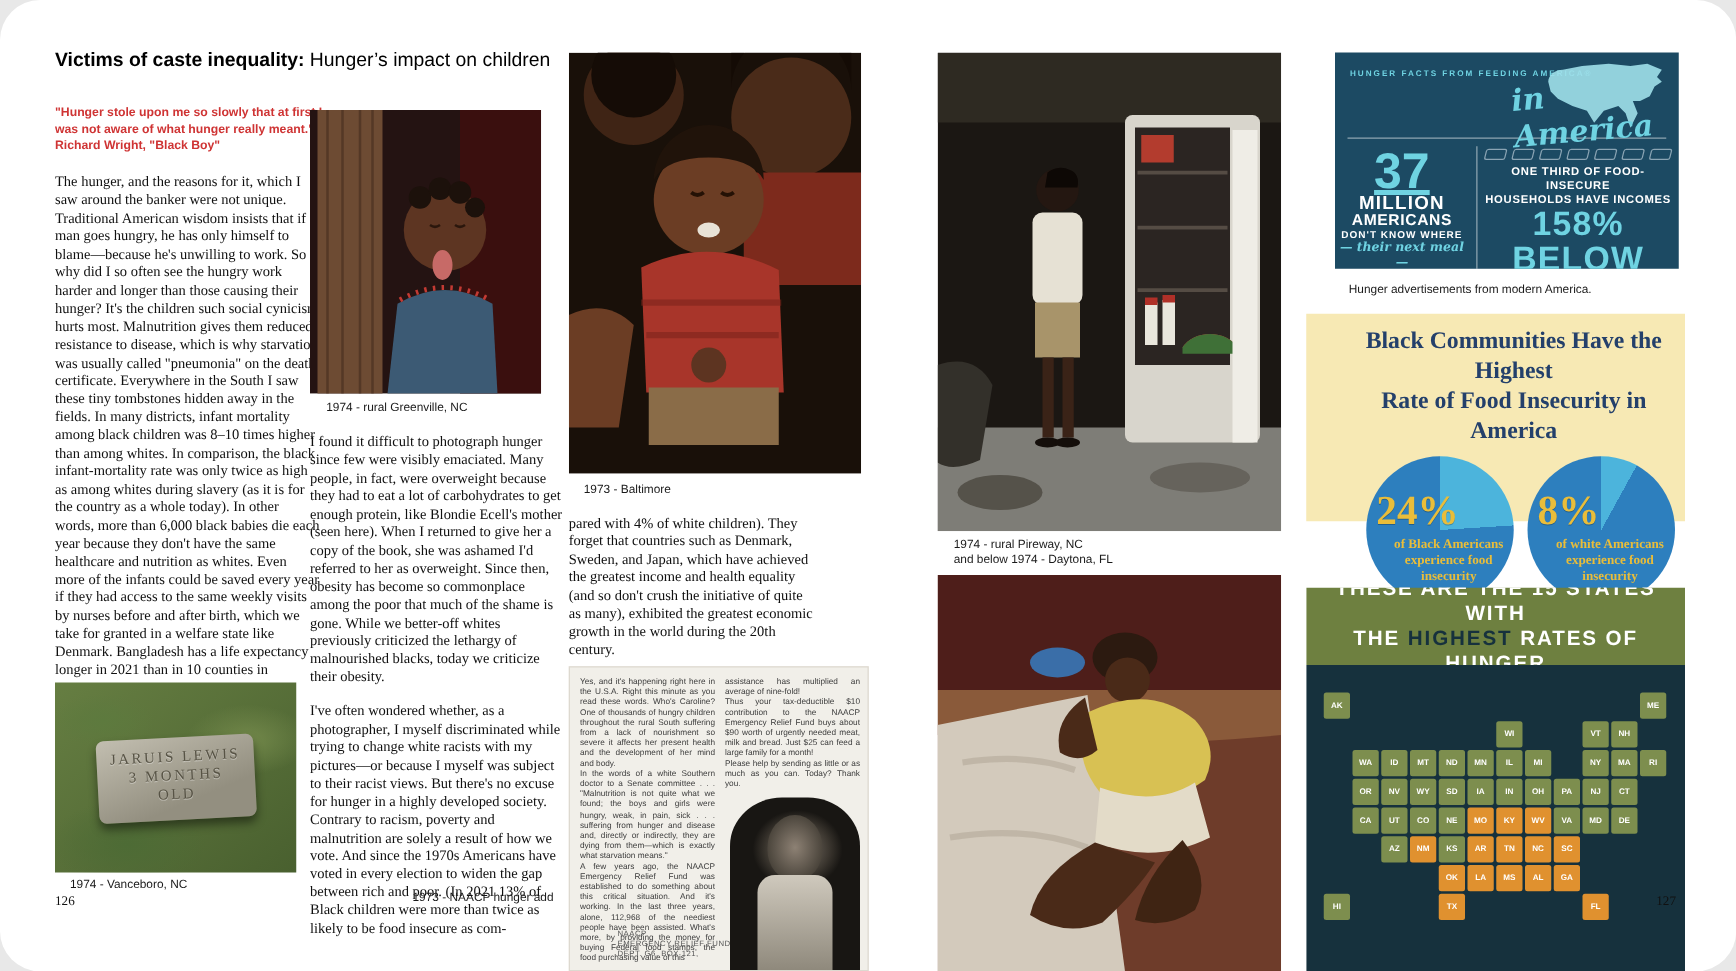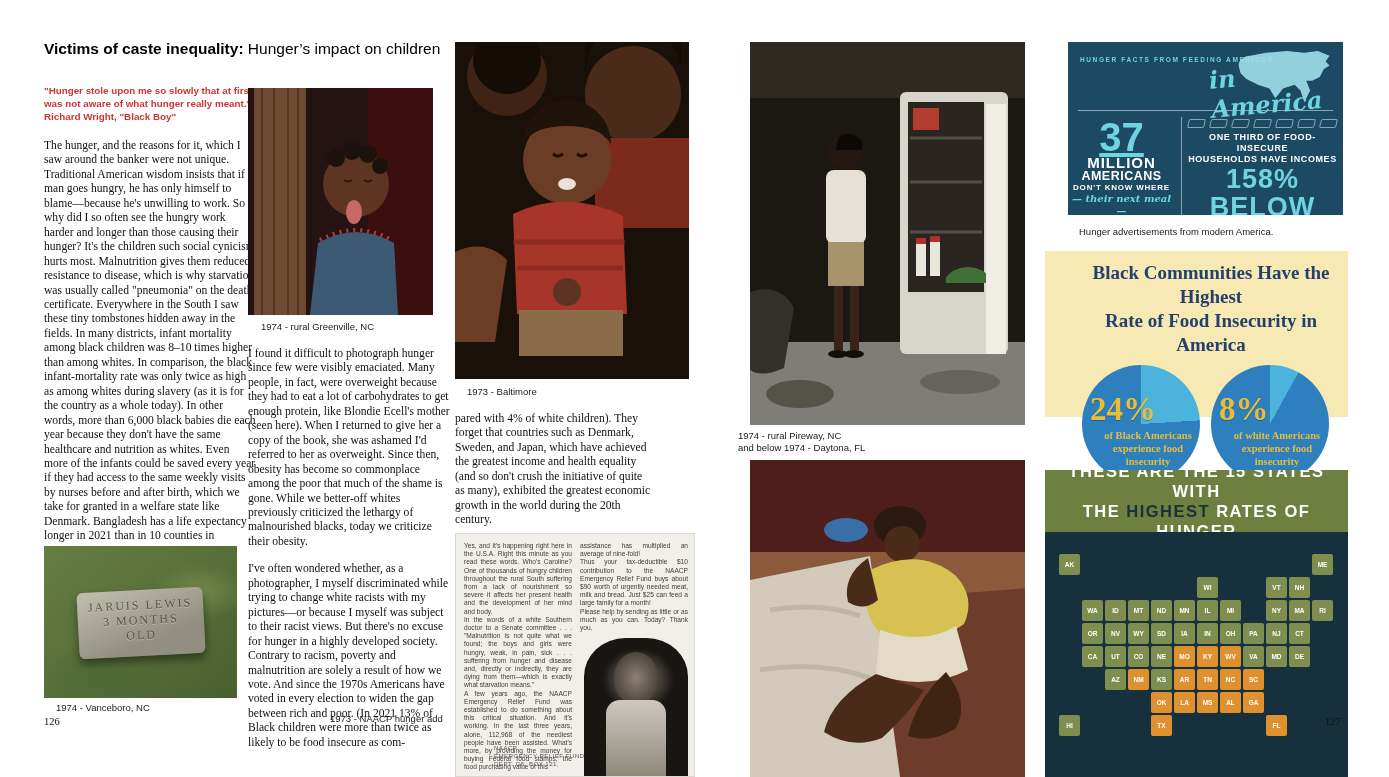--- a/index.html
+++ b/index.html
@@ -1,19 +1,19 @@
 <!DOCTYPE html>
 <html><head>
 <meta charset="utf-8">
 <style>
   * { margin:0; padding:0; box-sizing:border-box; }
   html,body { background:#e8e8e8; }
   #spread {
     position:relative; width:1389px; height:777px; background:#ffffff;
-    font-family:"Liberation Sans", sans-serif; overflow:hidden; margin:0 auto;
+    font-family:"Liberation Sans", sans-serif; overflow:hidden; margin:0 auto;border-radius:32px;
   }
   .photo { position:absolute; overflow:hidden; }
   .photo svg { display:block; }
   .cap { position:absolute; font:9.5px/12px "Liberation Sans", sans-serif; color:#1a1a1a; }
   .body-text { position:absolute; font:11.6px/14.45px "Liberation Serif", serif; color:#101010; }
   .body-text p + p { margin-top:13px; }
   .pagenum { position:absolute; font:10.5px "Liberation Serif", serif; color:#111; }
   .title { position:absolute; font:15.5px "Liberation Sans", sans-serif; color:#000; }
   .title b { font-weight:bold; }
   .quote { position:absolute; font:bold 9.8px/13px "Liberation Sans", sans-serif; color:#cf3434; width:214px; }
@@ -50,21 +50,21 @@
   .ig1-right { flex:1; text-align:center; padding-right:6px; }
   .breads { display:flex; justify-content:center; gap:5px; margin:2px 0 4px 0; }
   .bread { width:17px; height:9px; border:1px solid #9db4c2; border-radius:2px; transform:skewX(-14deg); opacity:.85; }
   .ig1-s2a { font:bold 9px/11px "Liberation Sans", sans-serif; letter-spacing:.6px; color:#fff; }
   .ig1-s2num { font:bold 27px/28px "Liberation Sans", sans-serif; letter-spacing:1px; }
 
   
   .ig2 { position:absolute; padding-top:10px;padding-left:29px; }
   .ig2-title { text-align:center; font:bold 19px/24px "Liberation Serif", serif; }
   .ig2-pies { display:flex; justify-content:space-around; margin-top:8px; padding:0 8px; }
-  .pie-wrap { position:relative; width:132px; height:118px; }
+  .pie-wrap { position:relative; width:132px; height:118px;margin-left:11px; }
   .pie { position:absolute; left:0; top:0; width:118px; height:118px; border-radius:50%; }
   .pie-num { position:absolute; left:8px; top:26px; font:bold 33px "Liberation Serif", serif; text-shadow:0 1px 0 rgba(0,0,0,.25); }
   .pie-label { position:absolute; left:4px; top:64px; width:124px; text-align:center;
     font:bold 10.5px/13px "Liberation Serif", serif; white-space:pre-line; }
 
   
   .ig3 { position:absolute; overflow:hidden; }
   .ig3-head { height:62px; display:flex; flex-direction:column; justify-content:center; text-align:center;
     font:bold 16.5px/20px "Liberation Sans", sans-serif; color:#fff; letter-spacing:1.5px; }
   .ig3-body { position:relative; height:245px; }
@@ -192,21 +192,21 @@
       <rect x="78" y="200" width="36" height="44" fill="#a8946a"></rect>
       <rect x="84" y="244" width="9" height="64" fill="#3a2317"></rect>
         <rect x="100" y="244" width="9" height="64" fill="#3a2317"></rect>
       <ellipse cx="88" cy="312" rx="10" ry="4" fill="#140e0a"></ellipse>
         <ellipse cx="104" cy="312" rx="10" ry="4" fill="#140e0a"></ellipse>
       <path d="M0 250 q30 -10 44 16 l-10 60 q-22 10 -34 2 Z" fill="#33302a"></path>
       <ellipse cx="50" cy="352" rx="34" ry="14" fill="#55524a"></ellipse>
       <ellipse cx="210" cy="340" rx="40" ry="12" fill="#66635c"></ellipse>
     </svg>
   </div>
-  <div class="cap" style="left:738px; top:430px;">
+  <div class="cap" style="left:763px; top:430px;">
     <div>1974 - rural Pireway, NC</div>
     <div>and below 1974 - Daytona, FL</div>
   </div>
 
   <div class="photo" style="left:750px; top:460px; width:275px; height:317px;">
     <svg width="275" height="317" viewBox="0 0 275 317">
       <rect width="275" height="317" fill="#6e3c2a"></rect>
       <rect width="275" height="92" fill="#4e1e1a"></rect>
       <path d="M0 92 h275 v36 q-140 14 -275 0 Z" fill="#8a5a3a"></path>
       <path d="M0 120 L120 96 L150 317 L0 317 Z" fill="#d3cabc"></path>

